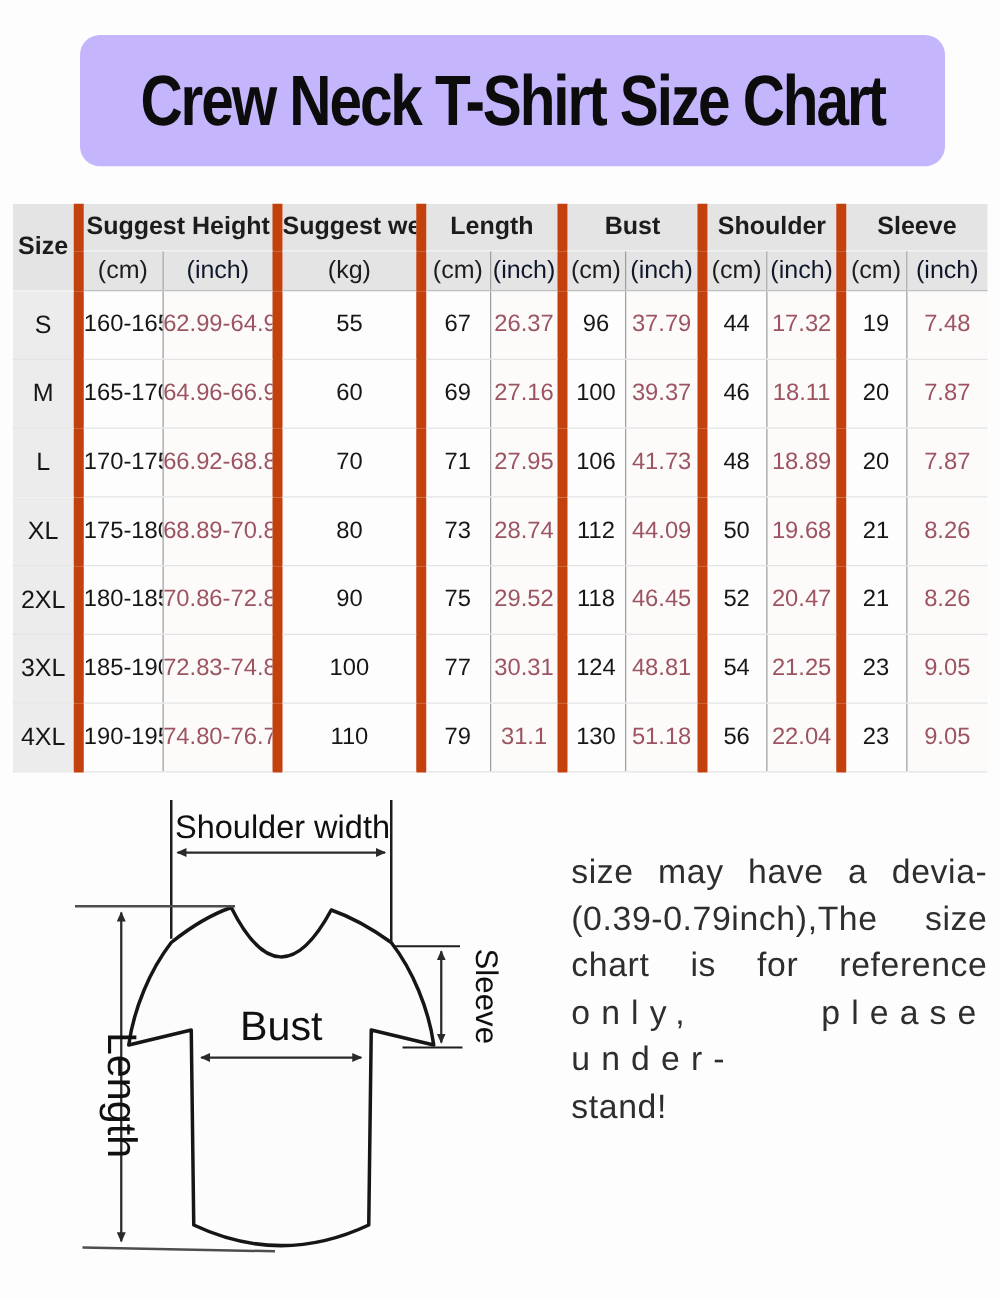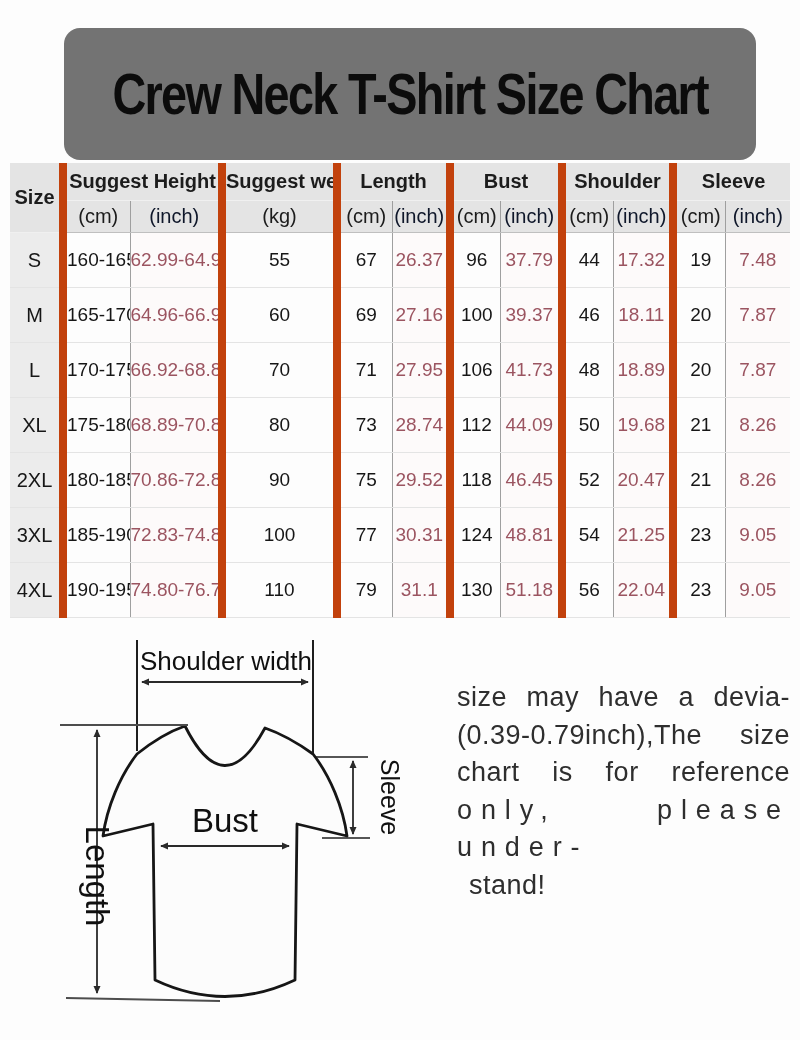--- a/index.html
+++ b/index.html
@@ -6,22 +6,22 @@
   body {
     width:800px; height:1040px;
     background:#fdfdfd;
     font-family:"Liberation Sans", sans-serif;
     position:relative;
     overflow:hidden;
   }
 
   
   .banner {
-    position:absolute; left:64px; top:28px; width:692px; height:132px;
-    background:#737373; border-radius:16px;
+    position:absolute; left:64px; top:28px; width:692px; height:105px;
+    background:#c4b5fd; border-radius:16px;
     display:flex; align-items:center; justify-content:center;
   }
   .banner-text {
     font-size:57px; font-weight:700; color:#0c0c0c;
     transform:scaleX(0.82); letter-spacing:-2px; white-space:nowrap;
   }
 
   
   table.size-table {
     position:absolute; left:10px; top:163px; width:780px;
@@ -54,21 +54,21 @@
   }
 
   
   .note {
     position:absolute; left:457px; top:679px; width:333px;
     font-size:27px; line-height:37.5px; color:#2e2e2e; letter-spacing:0.5px;
   }
   .note-line { text-align:justify; text-align-last:justify; }
   .note-line:nth-child(4) { letter-spacing:0.33em; }
   .note-line:nth-child(7) { letter-spacing:0.10em; }
-  .note-line:last-child { text-align-last:left;margin-left:12px; }
+  .note-line:last-child { text-align-last:left; }
 </style>
 </head>
 <body>
 
 <div class="banner">
   <div class="banner-text">Crew Neck T-Shirt Size Chart</div>
 </div>
 
 <table class="size-table">
   <colgroup>

